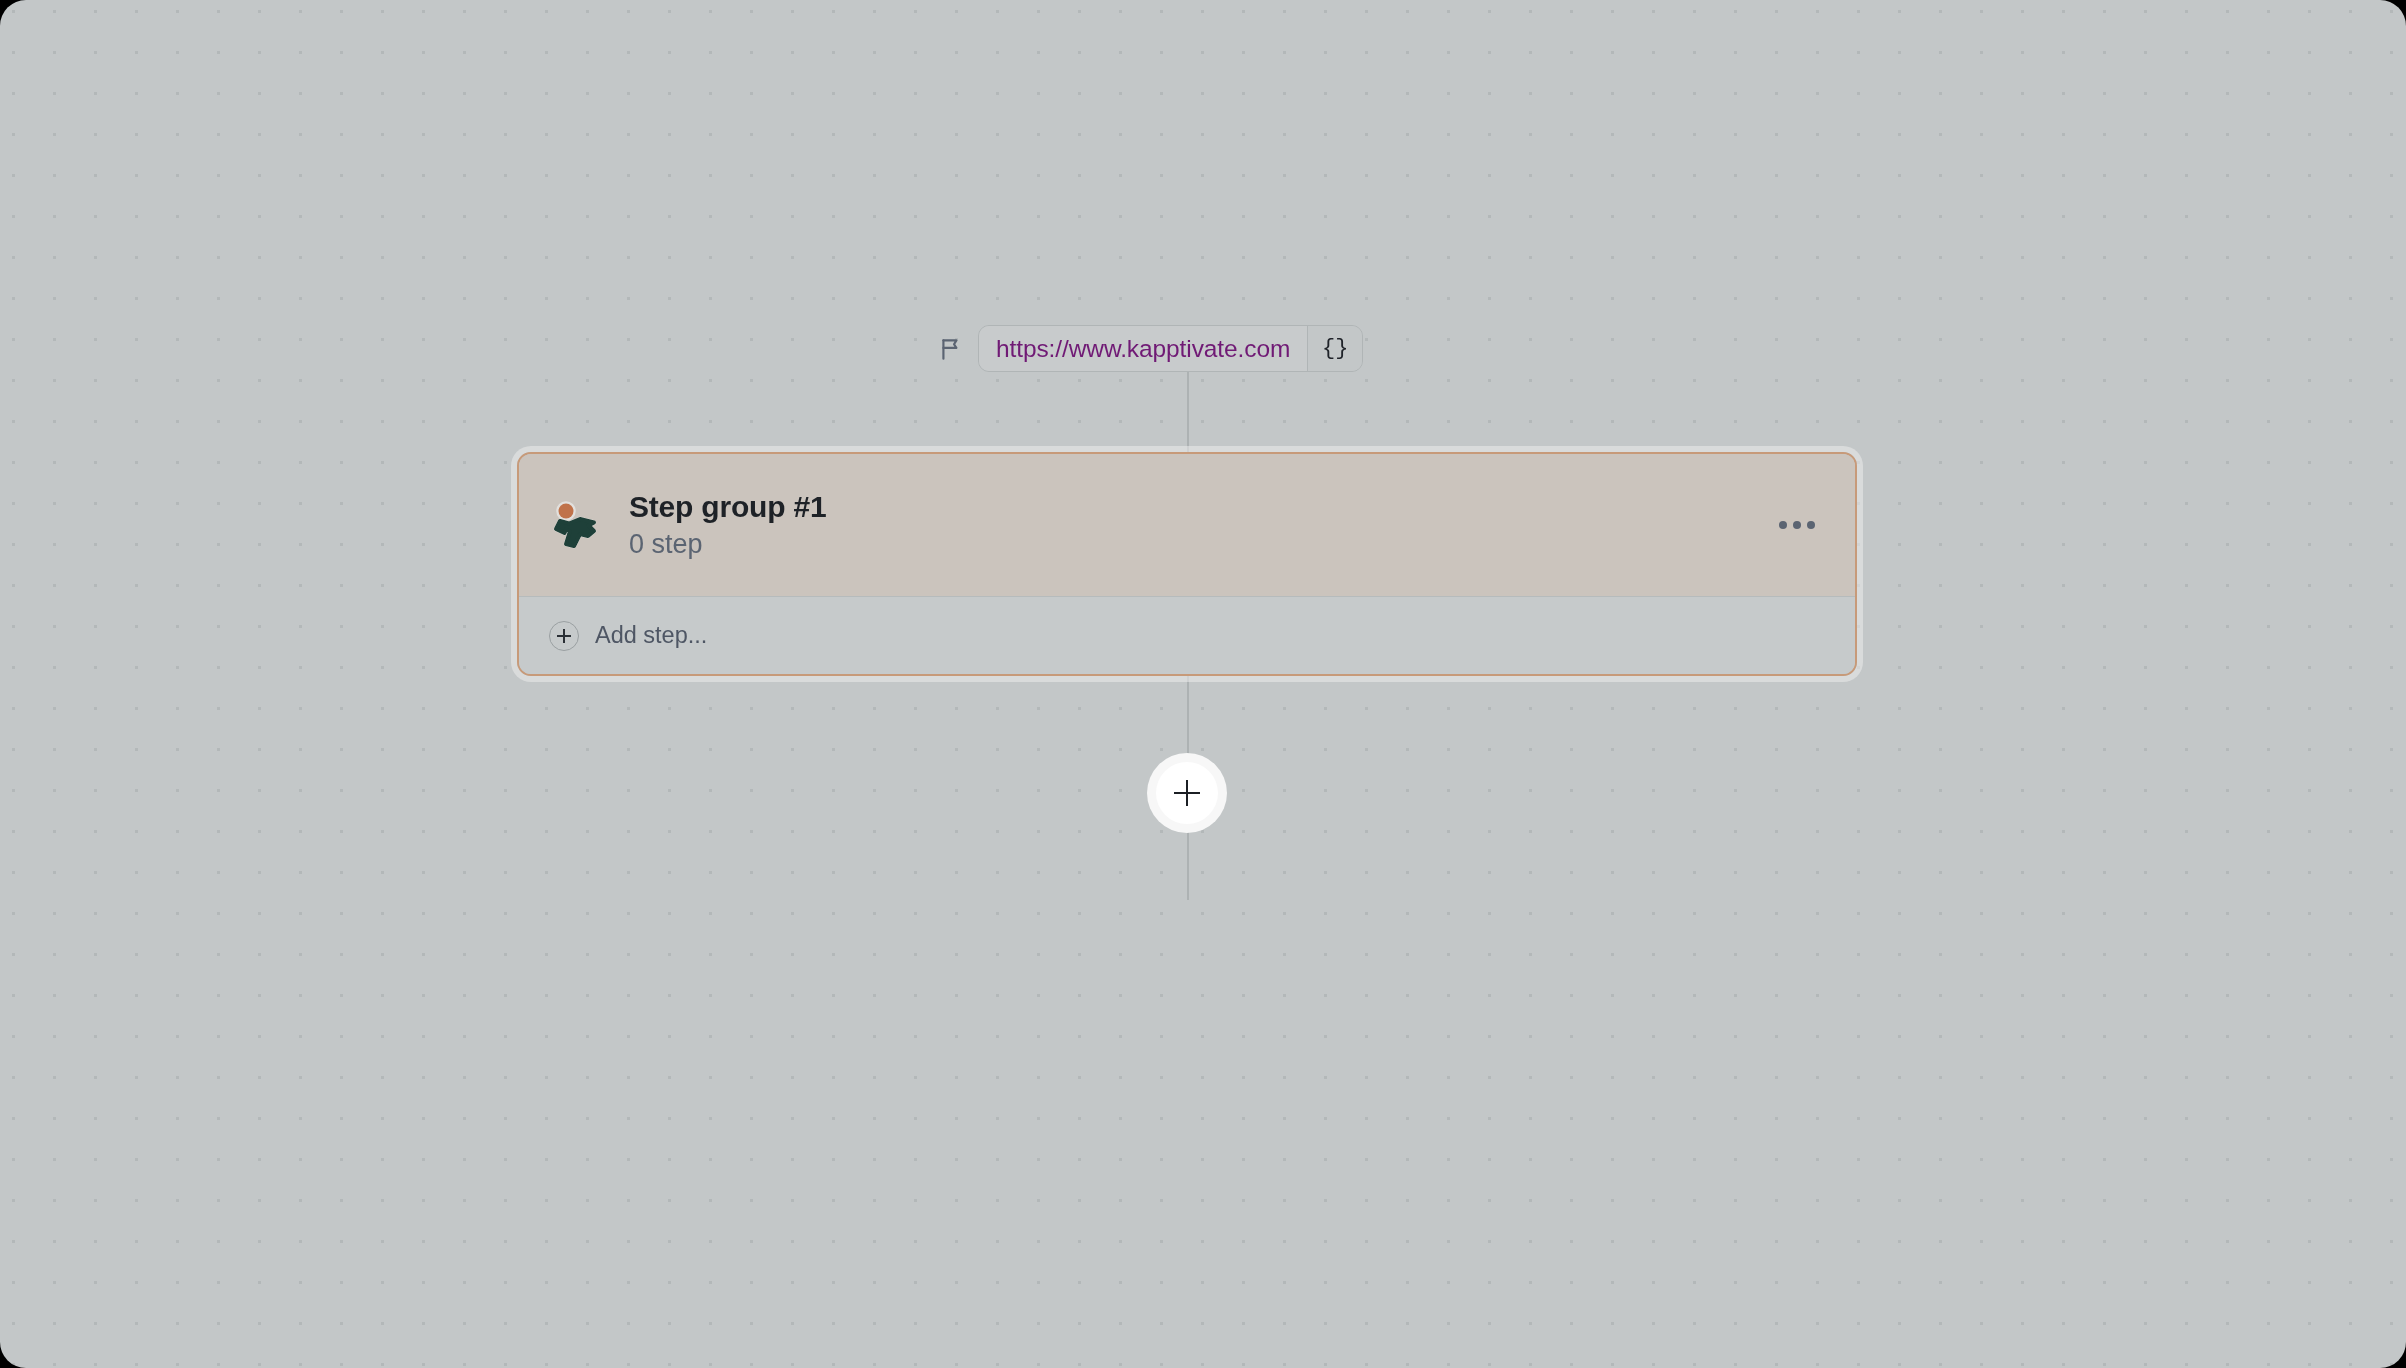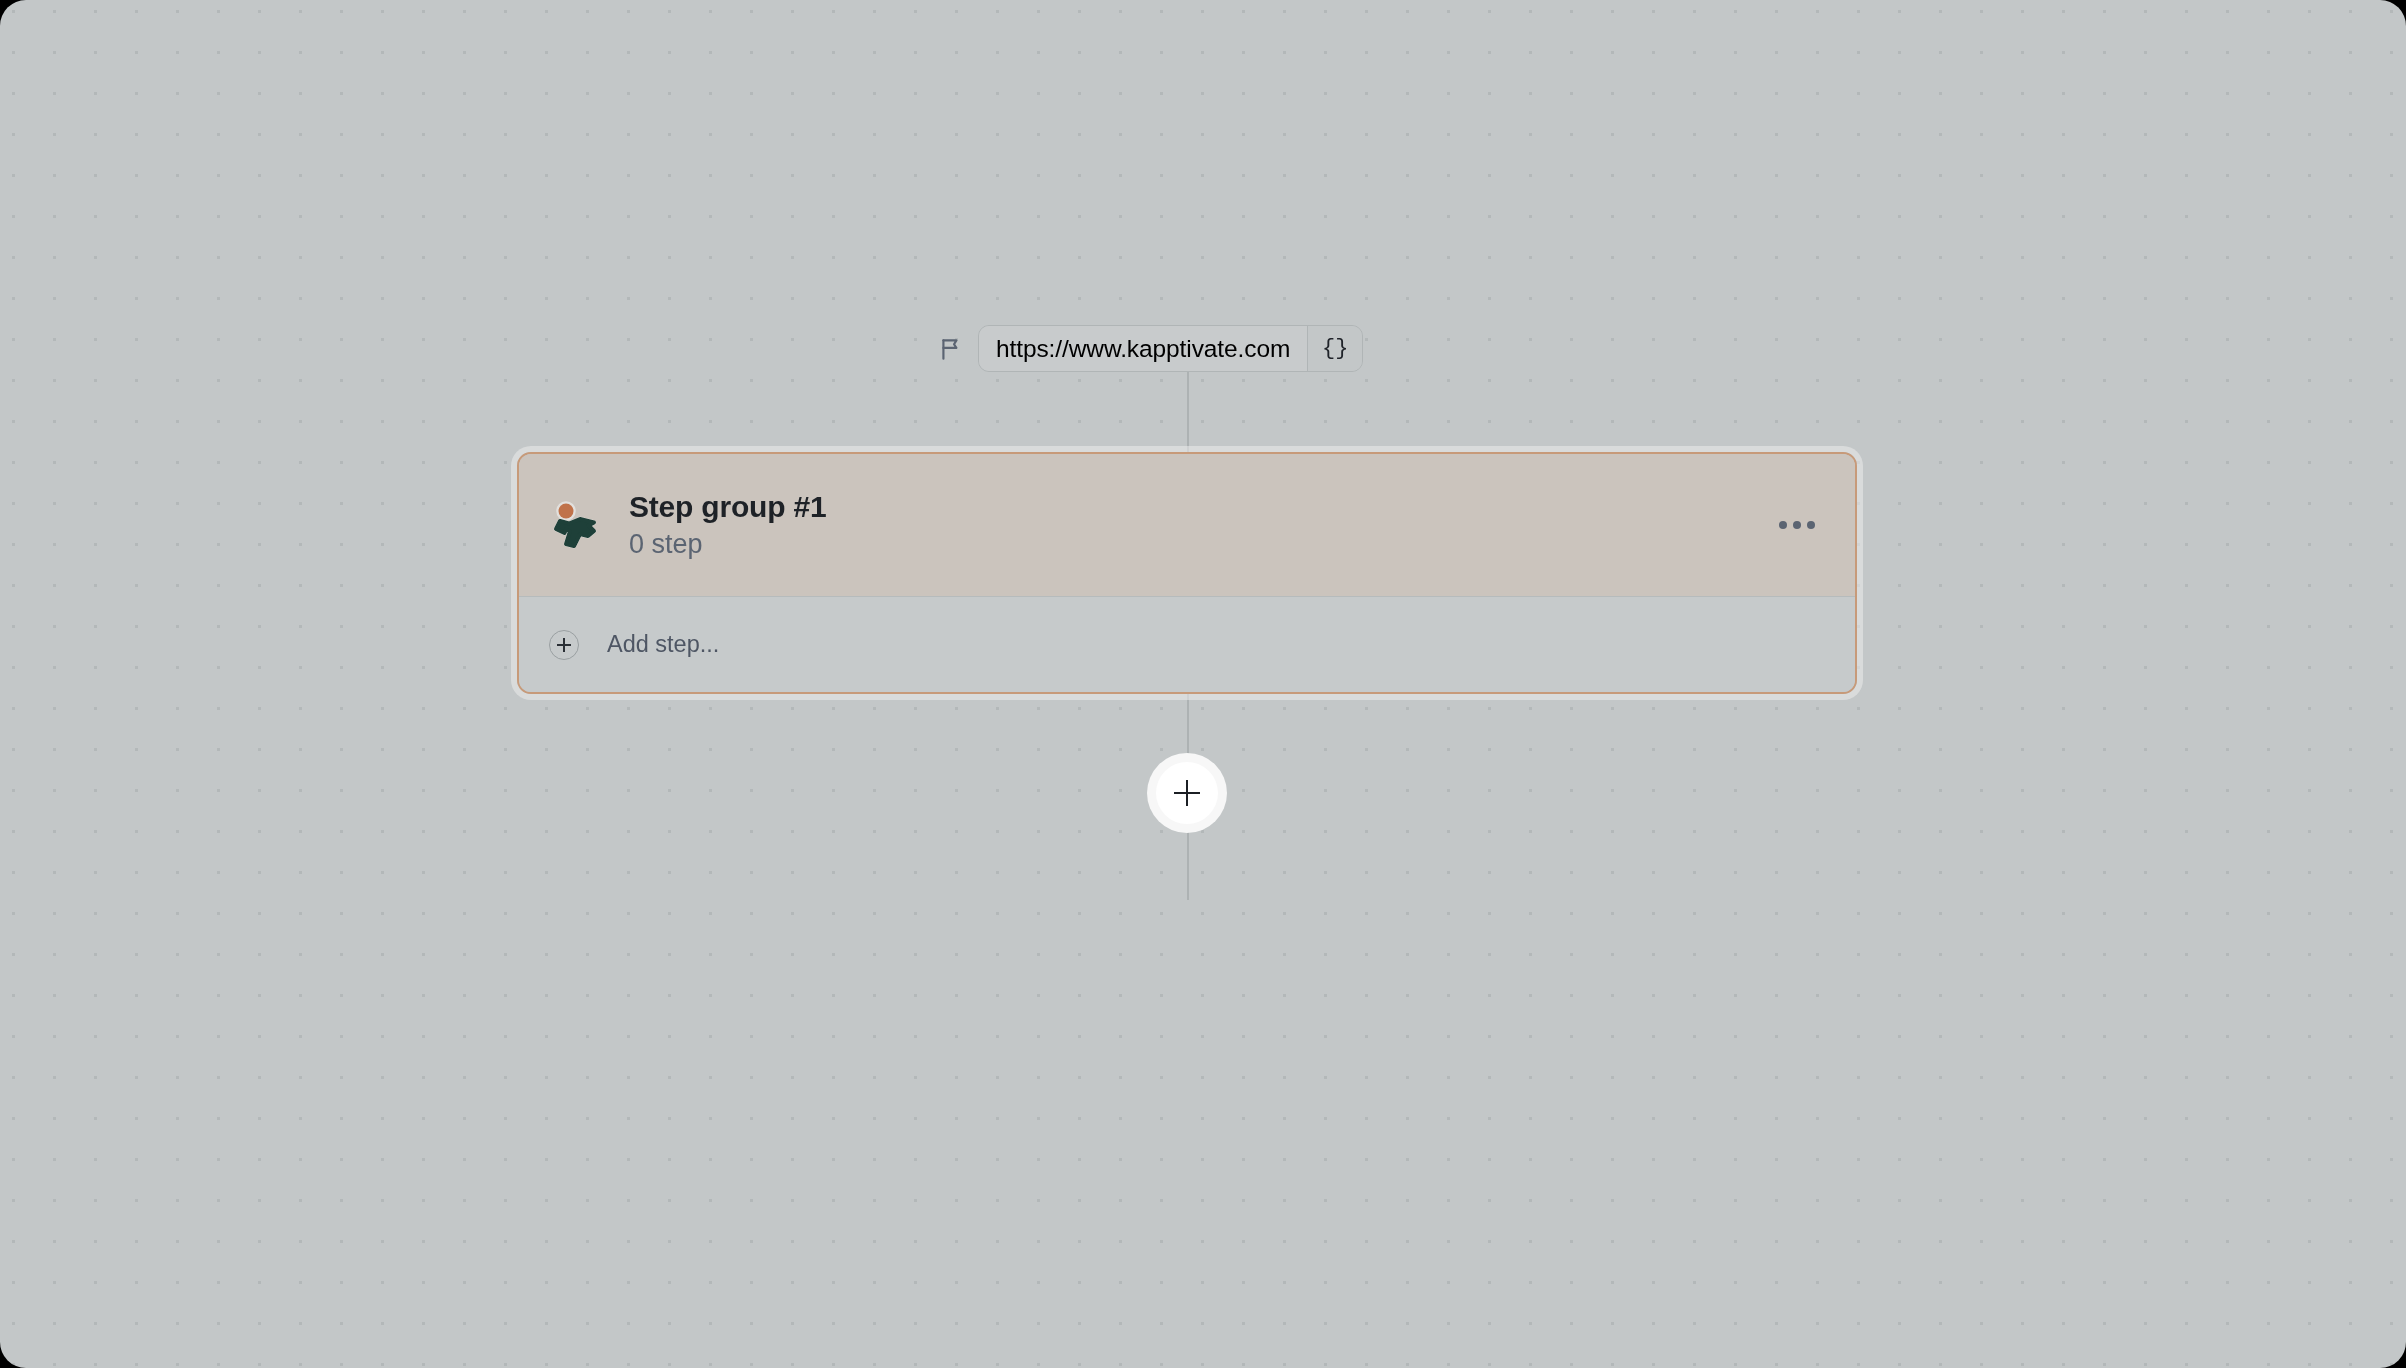--- a/index.html
+++ b/index.html
@@ -56,21 +56,21 @@
     border: 1.5px solid #b0b5b6;
     border-radius: 11px;
     overflow: hidden;
     height: 47px;
   }
   .url-value {
     display: flex;
     align-items: center;
     padding: 0 17px;
     font-size: 24.5px;
-    color: #000000;
+    color: #701a75;
     letter-spacing: -0.1px;
     white-space: nowrap;
     background: #c8cbcc;
   }
   .url-brace {
     display: flex;
     align-items: center;
     justify-content: center;
     width: 55px;
     font-family: "Liberation Mono", monospace;
@@ -129,25 +129,25 @@
   .group-menu i {
     display: block;
     width: 8px; height: 8px;
     border-radius: 50%;
     background: #5b6472;
   }
 
   .group-body {
     background: #c6cacb;
     border-top: 1.5px solid #b6bbbc;
-    height: 96px;
+    height: 78px;
     display: flex;
     align-items: center;
     padding-left: 30px;
-    gap: 28px;
+    gap: 16px;
     cursor: pointer;
   }
   .add-step-circle {
     width: 30px; height: 30px;
     border: 1.5px solid #9aa0a2;
     border-radius: 50%;
     position: relative;
     flex: 0 0 30px;
   }
   .add-step-circle::before,

